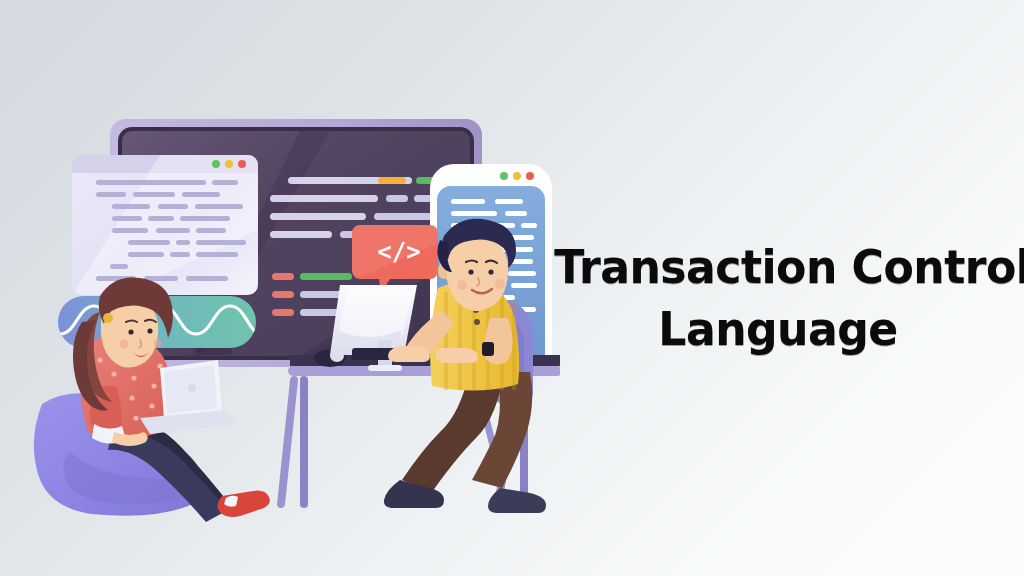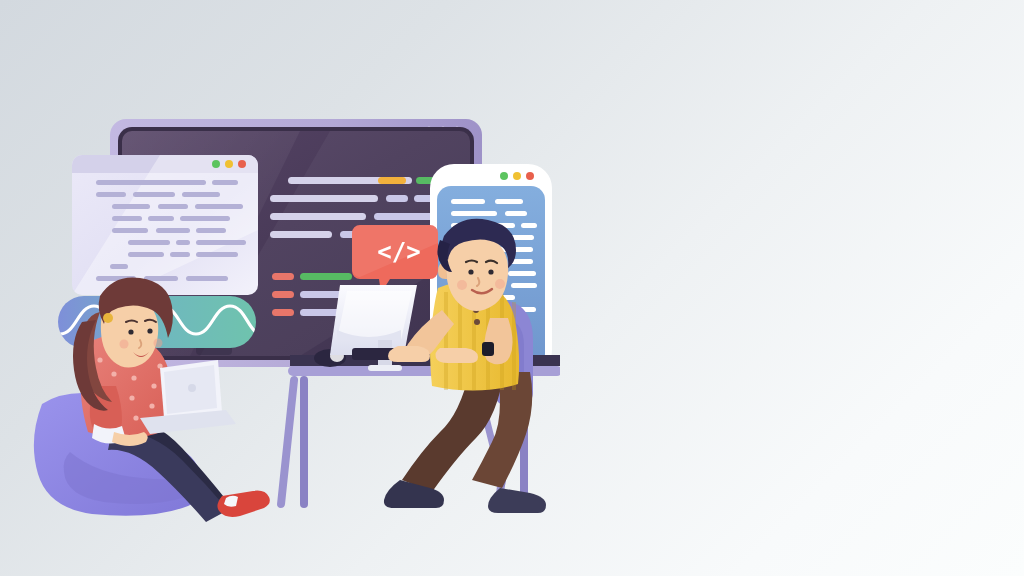--- a/index.html
+++ b/index.html
@@ -359,14 +359,18 @@
       <circle cx="150" cy="331" r="2.6" fill="#2e2a33"></circle>
       <path d="M126 322 q6 -3 11 0" stroke="#4a3230" stroke-width="2" fill="none" stroke-linecap="round"></path>
       <path d="M145 321 q6 -3 11 1" stroke="#4a3230" stroke-width="2" fill="none" stroke-linecap="round"></path>
       <path d="M140 340 q3 6 -1 8" stroke="#dba27a" stroke-width="1.8" fill="none" stroke-linecap="round"></path>
       <path d="M133 352 q8 8 16 0 q-8 10 -16 0 z" fill="#c2504a"></path>
       <circle cx="124" cy="344" r="4.5" fill="#f0a08c" opacity="0.5"></circle>
       <circle cx="158" cy="343" r="4.5" fill="#f0a08c" opacity="0.5"></circle>
     </g>
   </svg>
 
+  <div id="title-block">
+    <span class="title-line">Transaction Control</span>
+    <span class="title-line">Language</span>
+  </div>
 
 </div>
 
 </body></html>

